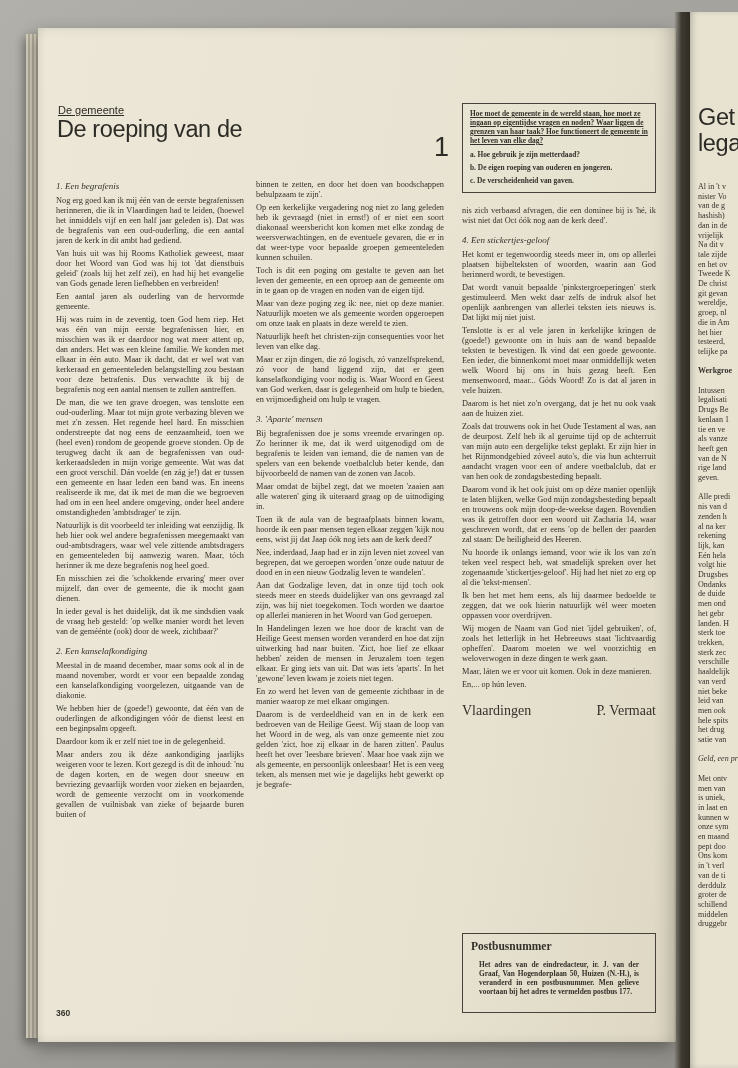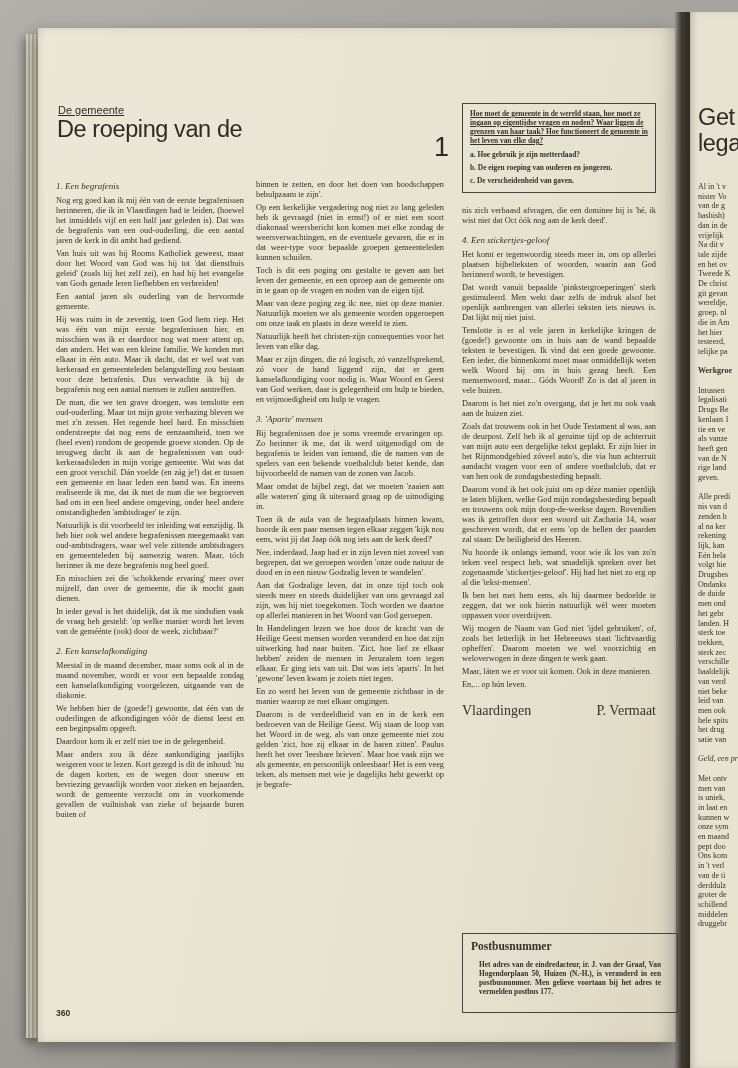--- a/index.html
+++ b/index.html
@@ -42,21 +42,21 @@
 
   .qbox {border:1px solid #45423a; padding:5px 7px 6px; font-weight:700; font-size:7.4px;
          line-height:9px; text-align:left; margin-bottom:13px; background:rgba(255,255,255,0.04);}
   .qbox .intro {margin:0;text-decoration:underline;}
   .qbox .list {margin-top:5px;}
   .qbox .list .tpar {margin:4px 0 1px;}
 
   .signature {display:flex; justify-content:space-between; margin-top:16px; font-size:14px;
               text-align:center;}
 
-  .postbox {position:absolute; left:424px; top:905px; width:216px; box-sizing:border-box;
+  .postbox {position:absolute; left:424px; top:905px; width:194px; box-sizing:border-box;
             border:1px solid #45423a; padding:6px 8px 8px;}
   .postbox .pb-title {margin:0 0 4px; font-size:11.5px; font-weight:700;}
   .postbox .pb-body  {margin:8px; font-size:7.4px; line-height:9px; font-weight:700; text-align:justify;}
 
   .page-num {position:absolute; left:18px; top:980px; font-size:8.5px; font-weight:700;
              font-family:"Liberation Sans",sans-serif;}
 
   .right-title {margin:0; padding:92px 0 0 8px; font-family:"Liberation Sans",sans-serif;
                 font-weight:400; font-size:23.5px; line-height:26px; letter-spacing:-0.4px;
                 color:#2d2b25; white-space:nowrap; overflow:hidden;}

